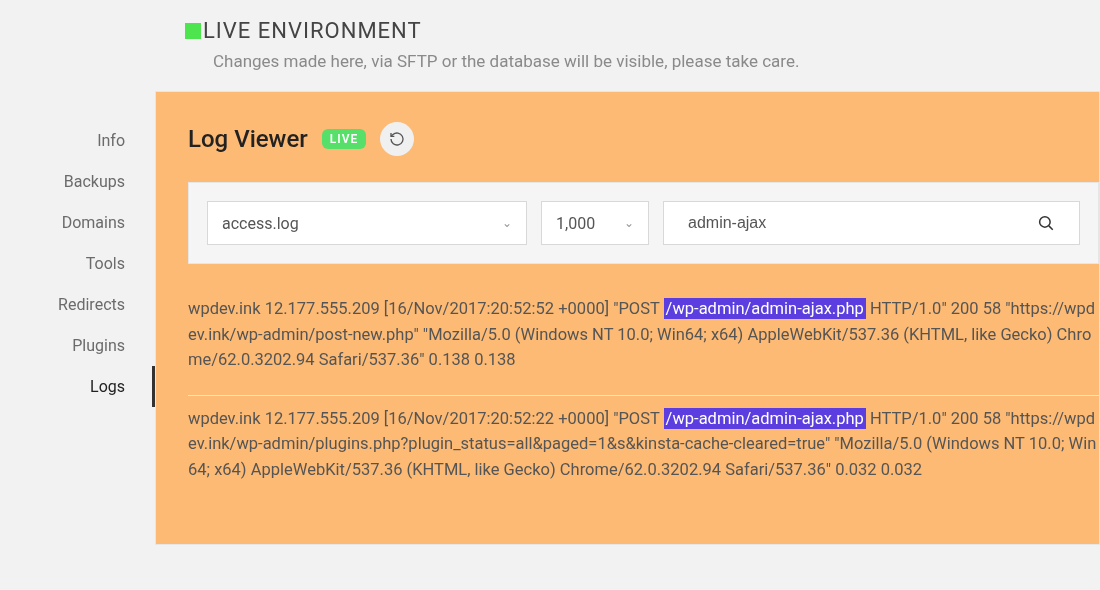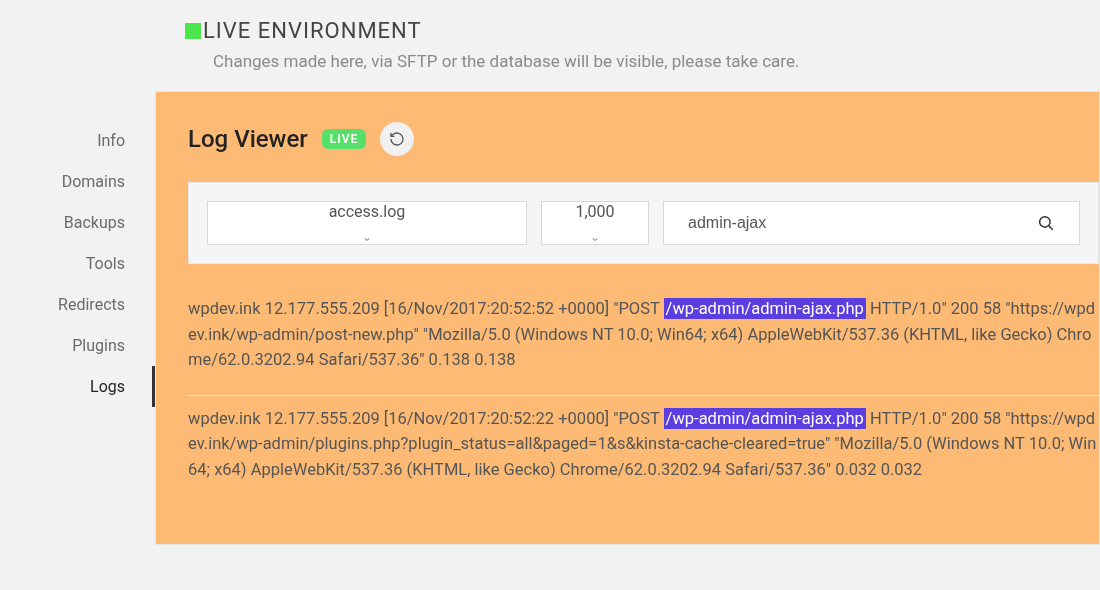--- a/index.html
+++ b/index.html
@@ -109,21 +109,20 @@
     background: #fff;
     border: 1px solid #d8d8d8;
     display: flex;
     align-items: center;
     justify-content: space-between;
     padding: 0 14px;
     height: 44px;
     font-size: 16px;
     color: #555;
     cursor: pointer;
-    flex-direction: column;
   }
   .select.file { width: 320px; }
   .select.count { width: 108px; }
   .chevron { color: #999; font-size: 12px; }
   .search {
     background: #fff;
     border: 1px solid #d8d8d8;
     display: flex;
     align-items: center;
     justify-content: space-between;
@@ -158,22 +157,22 @@
     padding: 1px 2px;
     text-align: center;
   }
 </style>
 </head>
 <body>
 
 <div class="page">
   <nav class="sidebar" id="sidebar">
       <div class="sidebar-item"><span>Info</span></div>
+      <div class="sidebar-item"><span>Backups</span></div>
       <div class="sidebar-item"><span>Domains</span></div>
-      <div class="sidebar-item"><span>Backups</span></div>
       <div class="sidebar-item"><span>Tools</span></div>
       <div class="sidebar-item"><span>Redirects</span></div>
       <div class="sidebar-item"><span>Plugins</span></div>
       <div class="sidebar-item active"><span>Logs</span></div>
     </nav>
 
   <div class="main">
     <div class="env-header">
       <div class="env-title-row">
         <span class="env-dot"></span>

